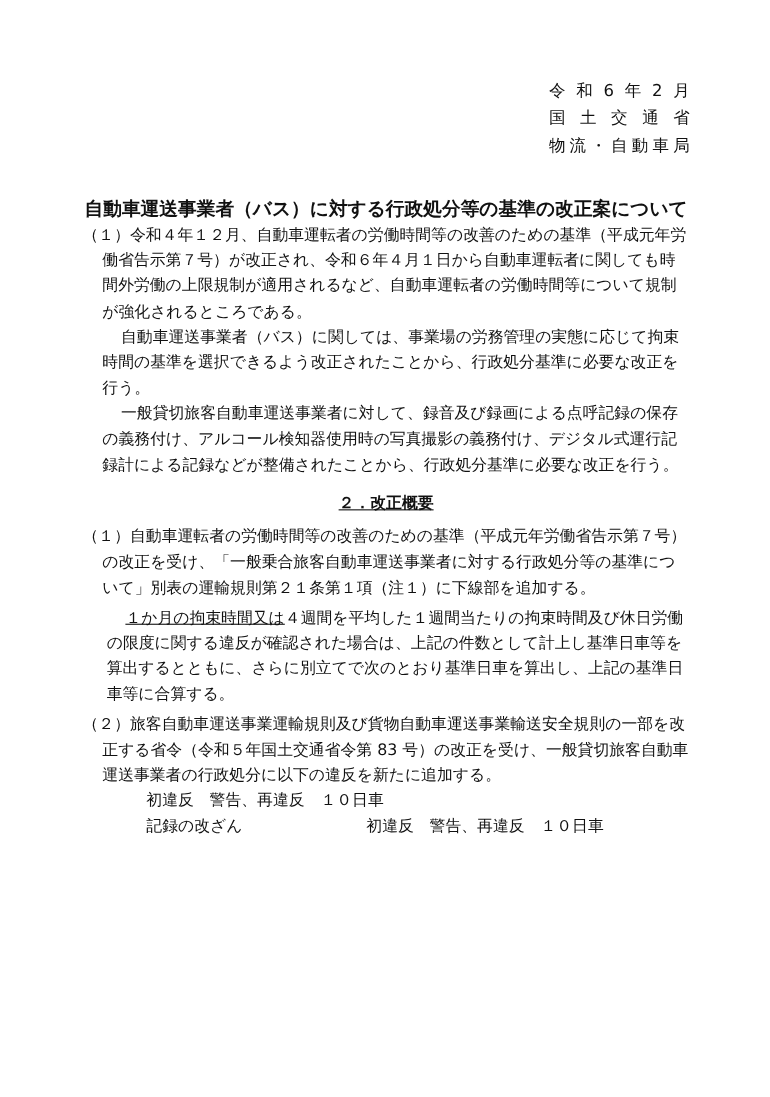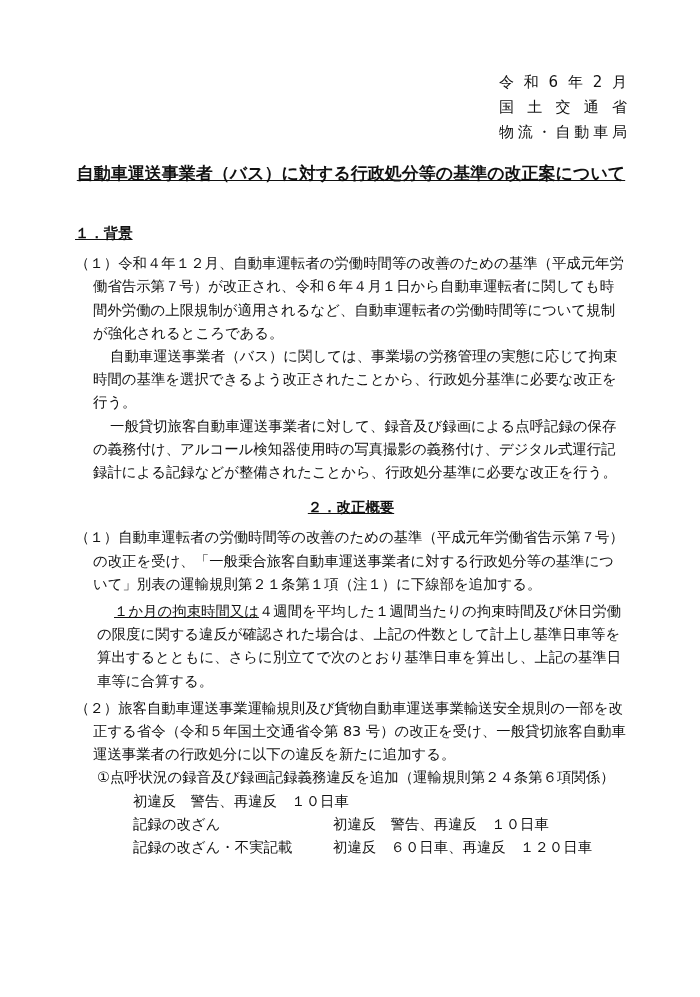--- a/index.html
+++ b/index.html
@@ -30,23 +30,22 @@
   .justify-line {
     display: flex;
     justify-content: space-between;
   }
   
   .doc-title {
     font-weight: bold;
     font-size: 17px;
     line-height: 26px;
     text-align: center;
-    margin-top: 15px;
+    margin-top: 32px;
     white-space: nowrap;
-    text-decoration: underline;
   }
   
   .section-heading {
     font-weight: bold;
     text-decoration: underline;
     margin-top: 36px;
     margin-bottom: 7px;
   }
   .section-heading.second {
     margin-top: 12px;
@@ -115,42 +114,36 @@
         <span>・</span>
         <span>自</span>
         <span>動</span>
         <span>車</span>
         <span>局</span>
       </div>
   </div>
 
   <div class="doc-title">自動車運送事業者（バス）に対する行政処分等の基準の改正案について</div>
 
-  <div class="section-heading">１．背景</div>
 
   <p class="para">（１）令和４年１２月、自動車運転者の労働時間等の改善のための基準（平成元年労働省告示第７号）が改正され、令和６年４月１日から自動車運転者に関しても時間外労働の上限規制が適用されるなど、自動車運転者の労働時間等について規制が強化されるところである。</p>
   <p class="para-inner">自動車運送事業者（バス）に関しては、事業場の労務管理の実態に応じて拘束時間の基準を選択できるよう改正されたことから、行政処分基準に必要な改正を行う。</p>
   <p class="para-inner">一般貸切旅客自動車運送事業者に対して、録音及び録画による点呼記録の保存の義務付け、アルコール検知器使用時の写真撮影の義務付け、デジタル式運行記録計による記録などが整備されたことから、行政処分基準に必要な改正を行う。</p>
 
   <div class="section-heading second">２．改正概要</div>
 
   <p class="para">（１）自動車運転者の労働時間等の改善のための基準（平成元年労働省告示第７号）の改正を受け、「一般乗合旅客自動車運送事業者に対する行政処分等の基準について」別表の運輸規則第２１条第１項（注１）に下線部を追加する。</p>
 
 
   <p class="note-para"><span class="u">１か月の拘束時間又は</span><span>４週間を平均した１週間当たりの拘束時間及び休日労働の限度に関する違反が確認された場合は、上記の件数として計上し基準日車等を算出するとともに、さらに別立てで次のとおり基準日車を算出し、上記の基準日車等に合算する。</span></p>
 
   <p class="para">（２）旅客自動車運送事業運輸規則及び貨物自動車運送事業輸送安全規則の一部を改正する省令（令和５年国土交通省令第 83 号）の改正を受け、一般貸切旅客自動車運送事業者の行政処分に以下の違反を新たに追加する。</p>
 
-  <div class="sub-item">①点呼状況の録音及び録画記録義務違反を追加（運輸規則第２４条第６項関係）</div>
 
   <div class="penalty-row">
     <div class="penalty-text">初違反　警告、再違反　１０日車</div>
   </div>
   <div class="penalty-row">
     <div class="penalty-violation">記録の改ざん</div>
     <div class="penalty-text">初違反　警告、再違反　１０日車</div>
   </div>
-  <div class="penalty-row">
-    <div class="penalty-violation">記録の改ざん・不実記載</div>
-    <div class="penalty-text">初違反　６０日車、再違反　１２０日車</div>
-  </div>
 
 </div>
 
 </body></html>

